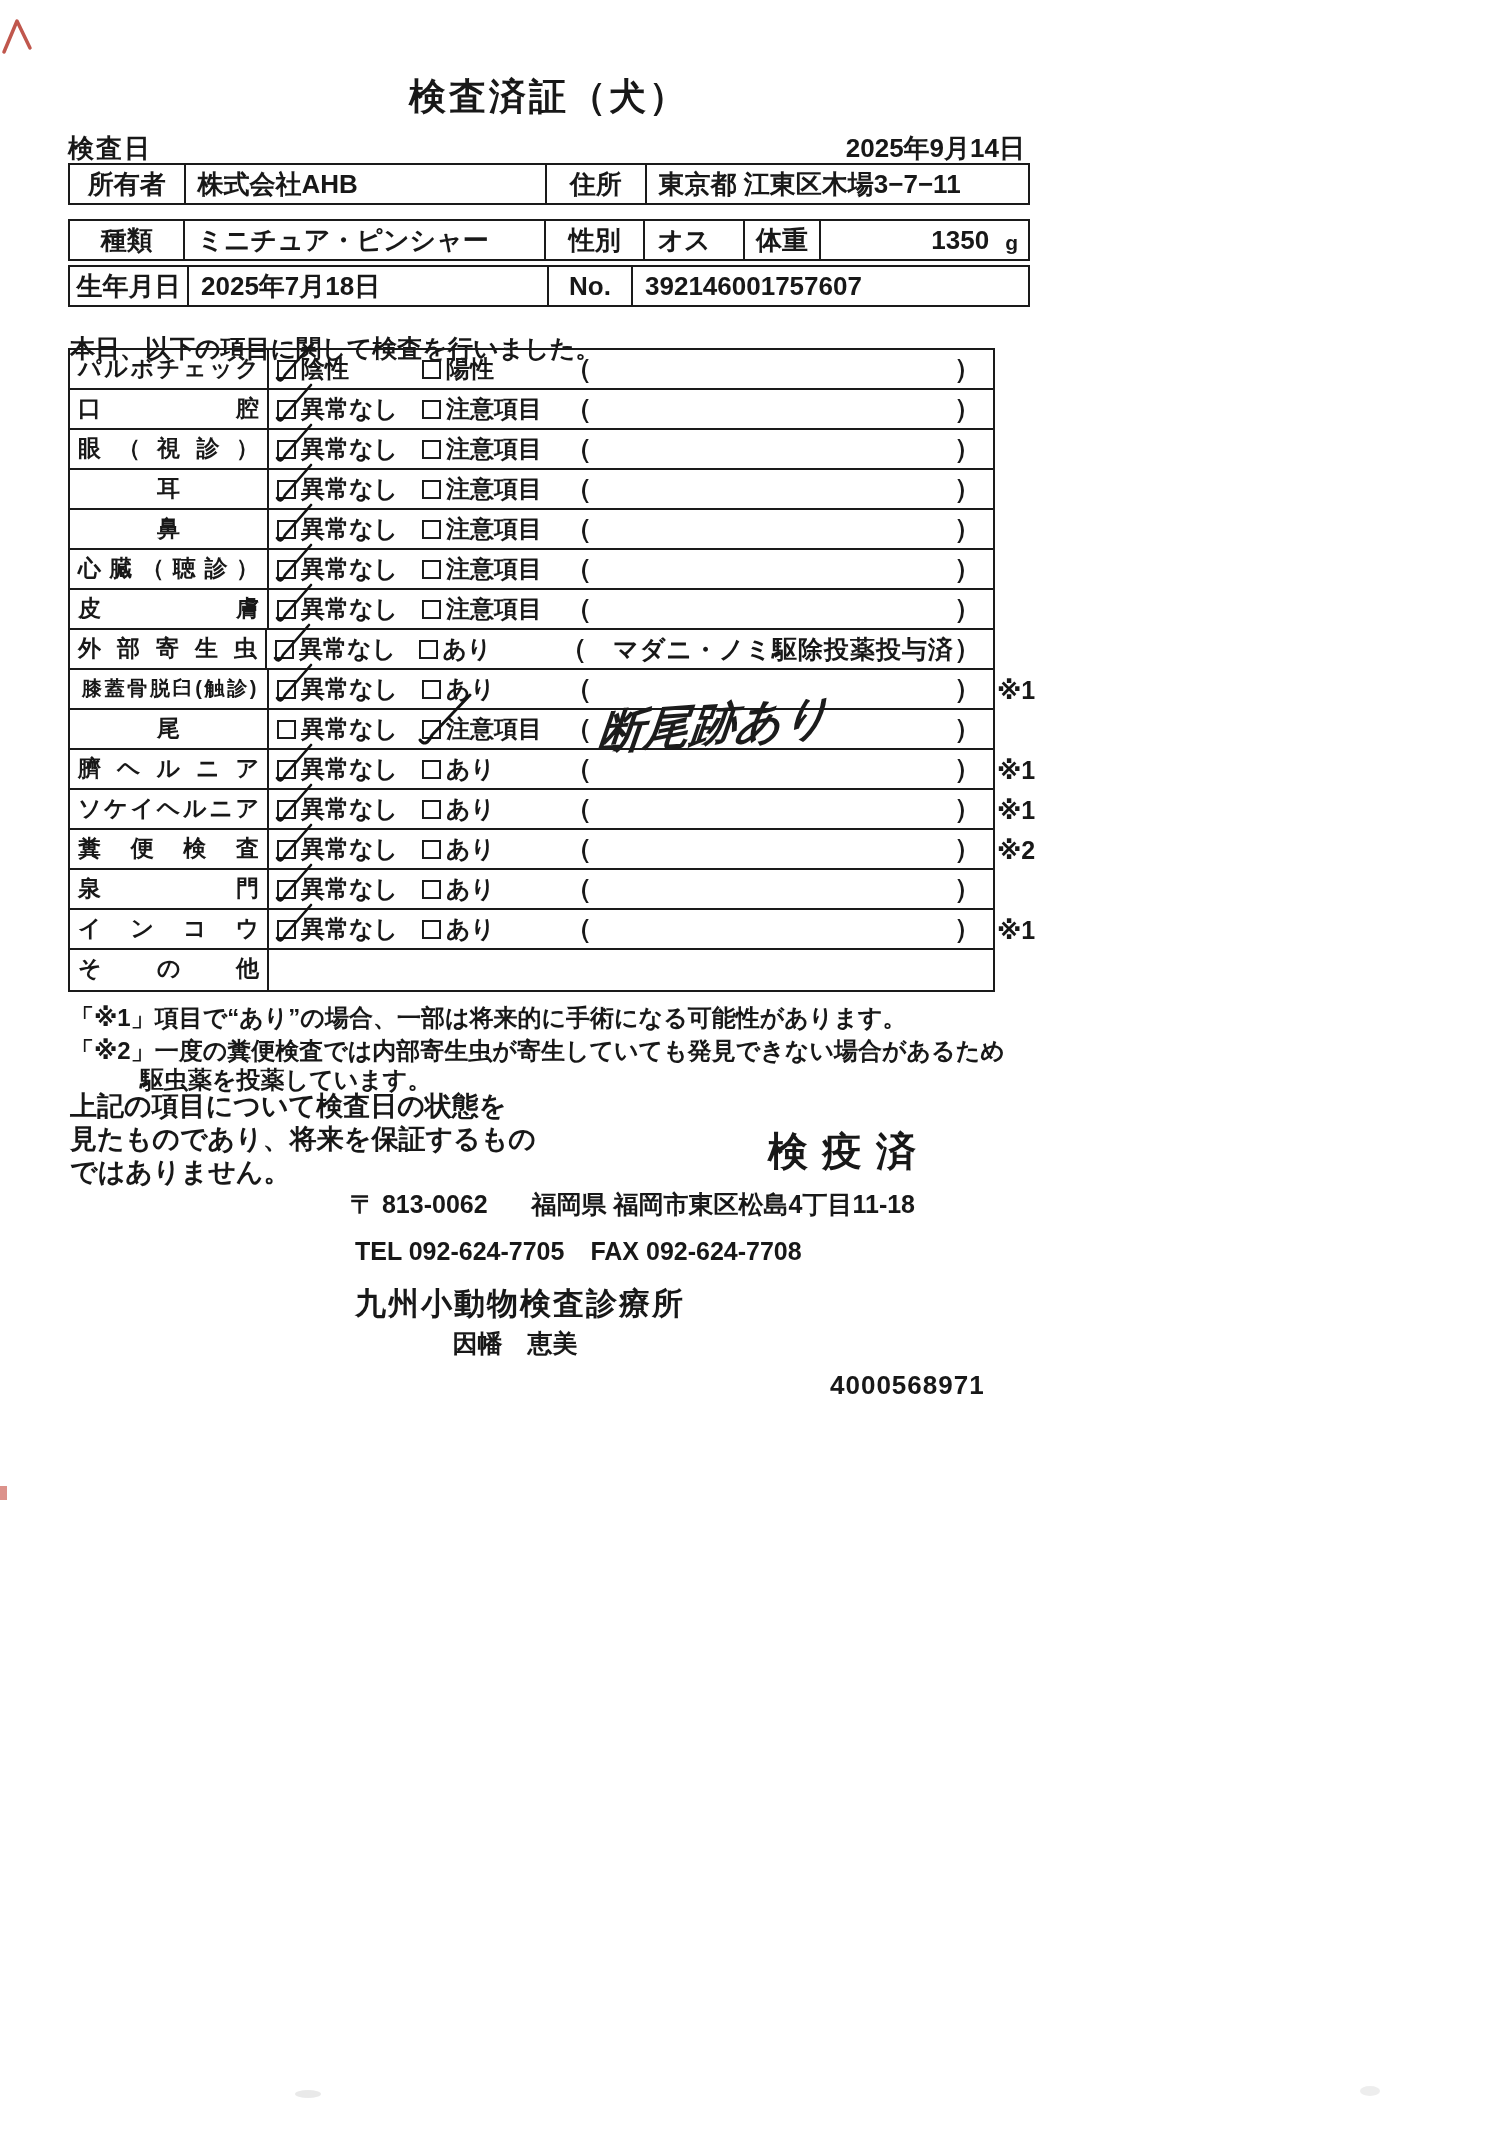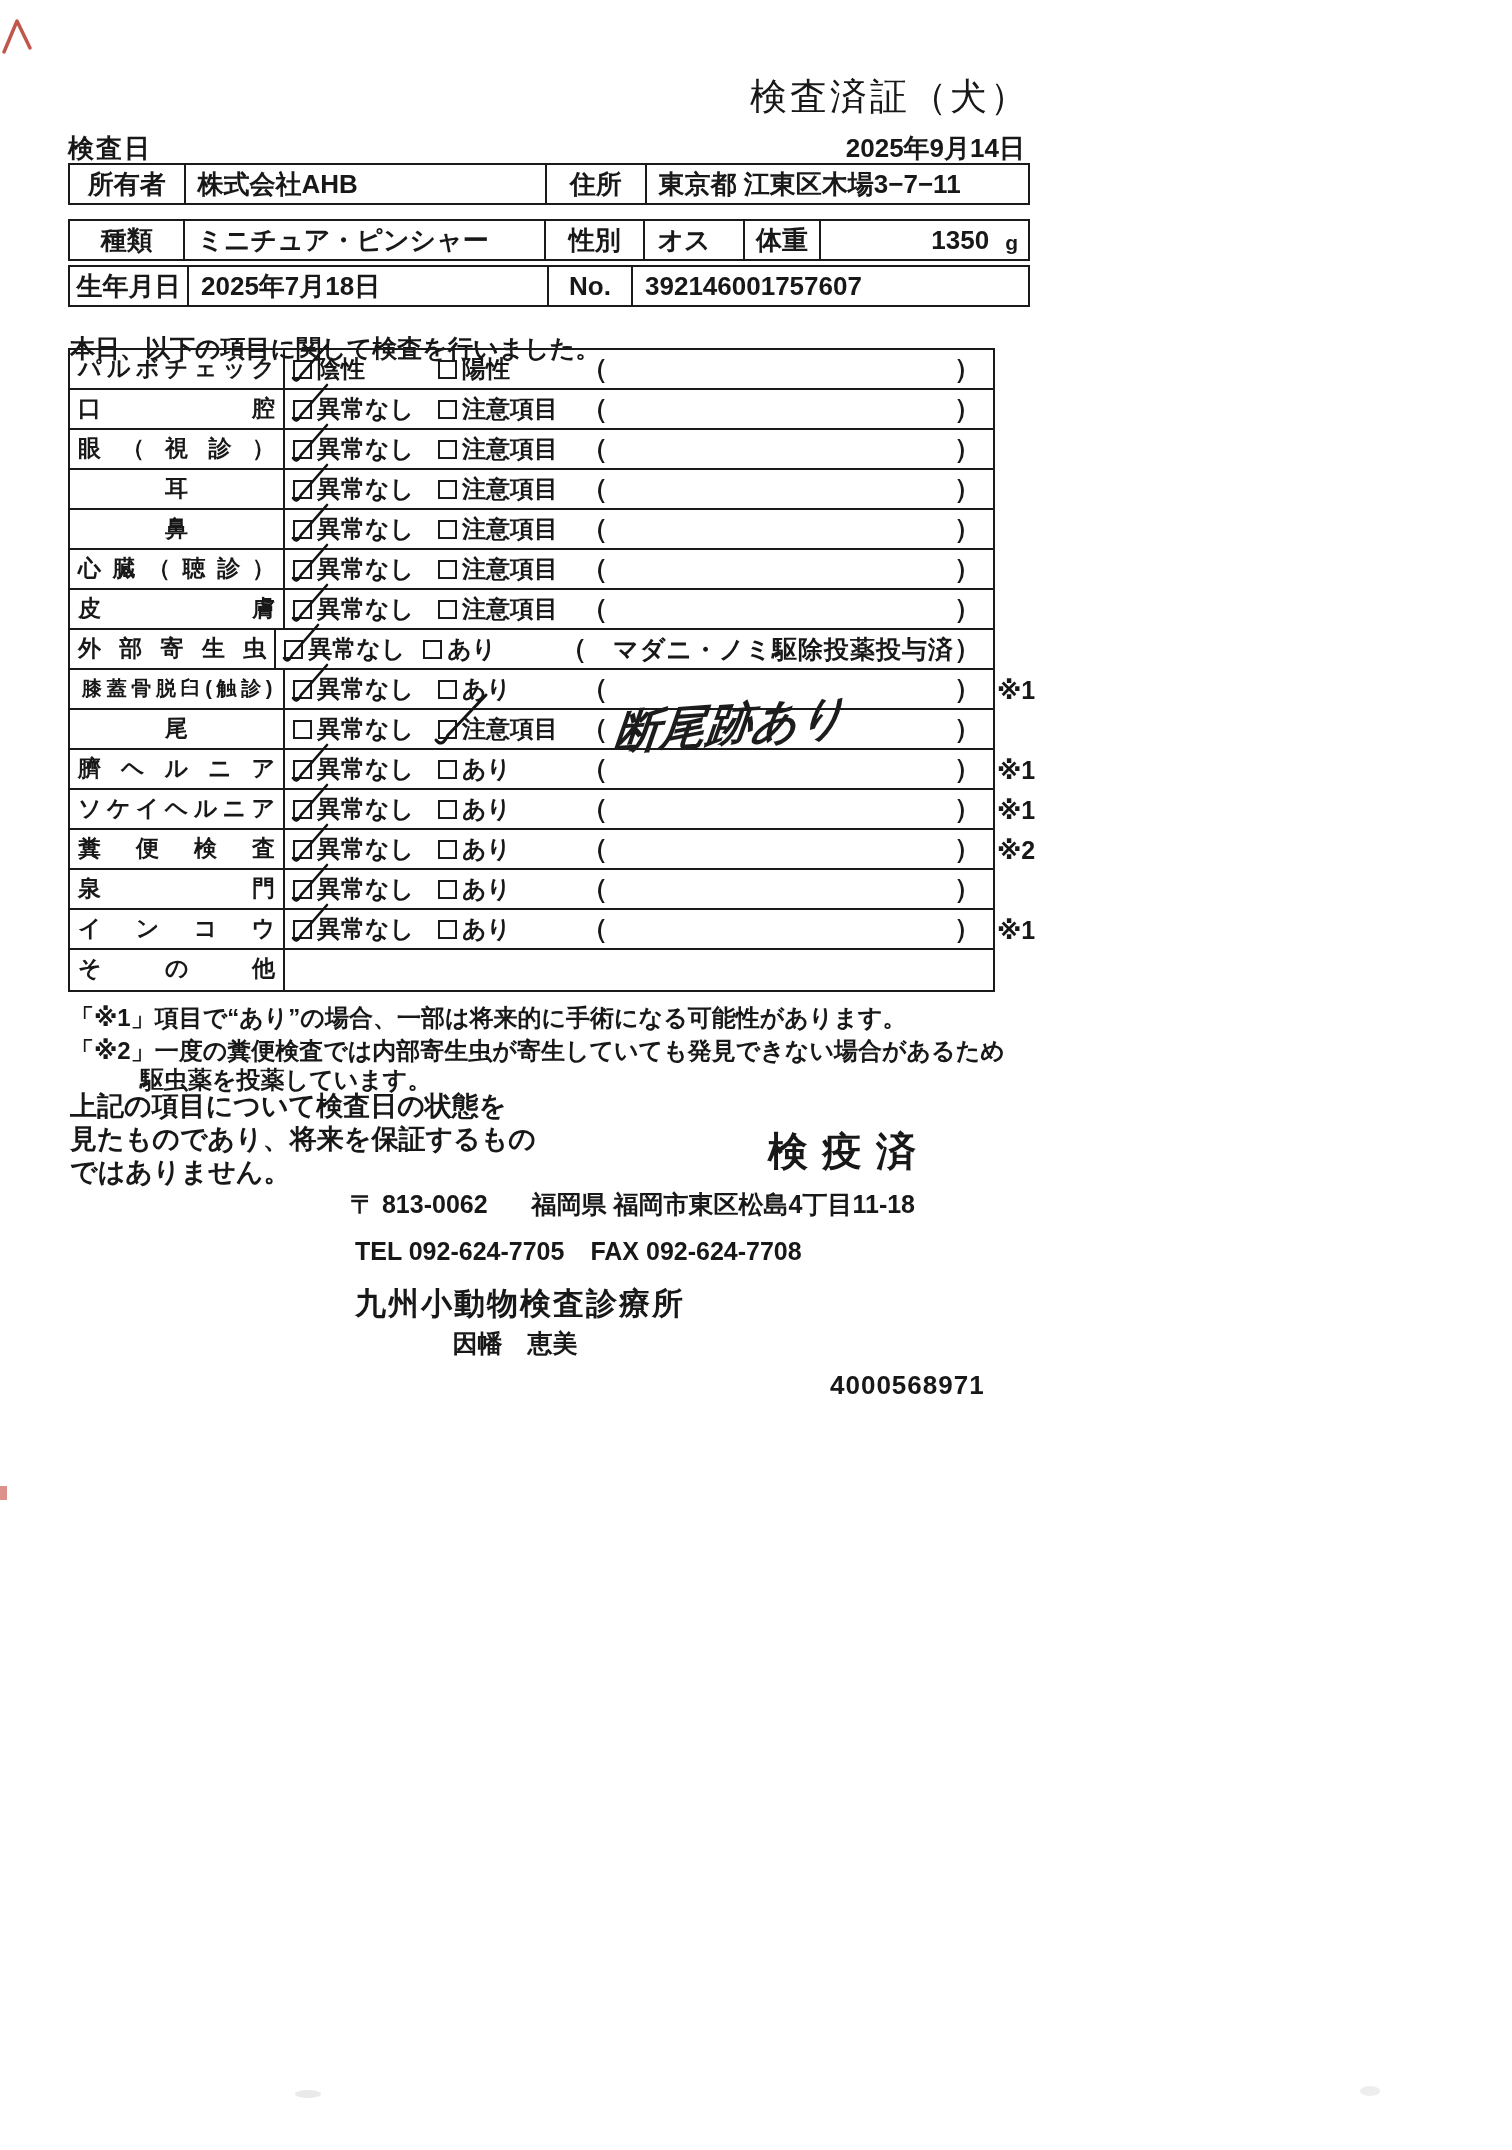--- a/index.html
+++ b/index.html
@@ -4,22 +4,22 @@
 <style>
   * { margin:0; padding:0; box-sizing:border-box; }
   html,body { background:#ffffff; }
   .page {
     position:relative; width:1512px; height:2150px; background:#ffffff;
     font-family:"Liberation Sans","DejaVu Sans",sans-serif;
     color:#181818; font-weight:600; overflow:hidden;
   }
   .content { position:absolute; left:68px; top:0; width:962px; height:2150px; }
 
-  .title { position:absolute; top:72px; left:0; width:100%; text-align:right;
-           font-size:37px; font-weight:400; letter-spacing:3px; }
+  .title { position:absolute; top:72px; left:0; width:100%; text-align:center;
+           font-size:37px; font-weight:700; letter-spacing:3px; }
 
   .date-line { position:absolute; top:131px; left:0; width:100%; display:flex; font-size:26px; }
   .date-label { letter-spacing:2px; }
   .date-value { margin-left:auto; margin-right:5px; }
 
   .hrow { position:absolute; left:0; width:962px; height:42px; display:flex;
           border:2.5px solid #1a1a1a; }
   .tA  { top:163px; }
   .tB1 { top:219px; }
   .tB2 { top:265px; }
@@ -29,21 +29,21 @@
   .lab { justify-content:center; padding:0 4px; }
   .val { padding-left:12px; }
   .wval { flex:1; text-align:right; padding-right:16px; }
   .wunit { font-size:21px; padding-right:10px; padding-top:6px; }
 
   .intro { position:absolute; top:332px; left:2px; font-size:25px; }
 
   .checklist { position:absolute; top:348px; left:0; width:927px; border:2.5px solid #1a1a1a; }
   .crow { display:flex; align-items:center; height:40px; border-bottom:2.5px solid #1a1a1a; position:relative; }
   .crow:last-child { border-bottom:none; }
-  .clabel { width:215px; height:100%; border-right:2.5px solid #1a1a1a; font-size:23px;
+  .clabel { width:199px; height:100%; border-right:2.5px solid #1a1a1a; font-size:23px;
             line-height:36px; padding:0 8px; text-align:justify; text-align-last:justify;
             white-space:nowrap; overflow:hidden; }
   .clabel.single { text-align:center; text-align-last:center; }
   .clabel.tight { font-size:20px; letter-spacing:-1.5px; padding:0 12px; }
   .copt { width:145px; display:flex; align-items:center; padding-left:8px; font-size:24px; position:relative; white-space:nowrap; }
   .box { position:relative; width:19px; height:19px; border:2.5px solid #1a1a1a; margin-right:5px; flex:none; }
   .check-svg { position:absolute; left:-10px; top:-22px; width:48px; height:48px; overflow:visible; }
   .check-svg.big { left:-12px; top:-30px; width:64px; height:56px; }
   .cparen { flex:1; height:100%; display:flex; align-items:center; font-size:27px; padding:0 12px 0 6px; }
   .paren-close { margin-left:auto; }

